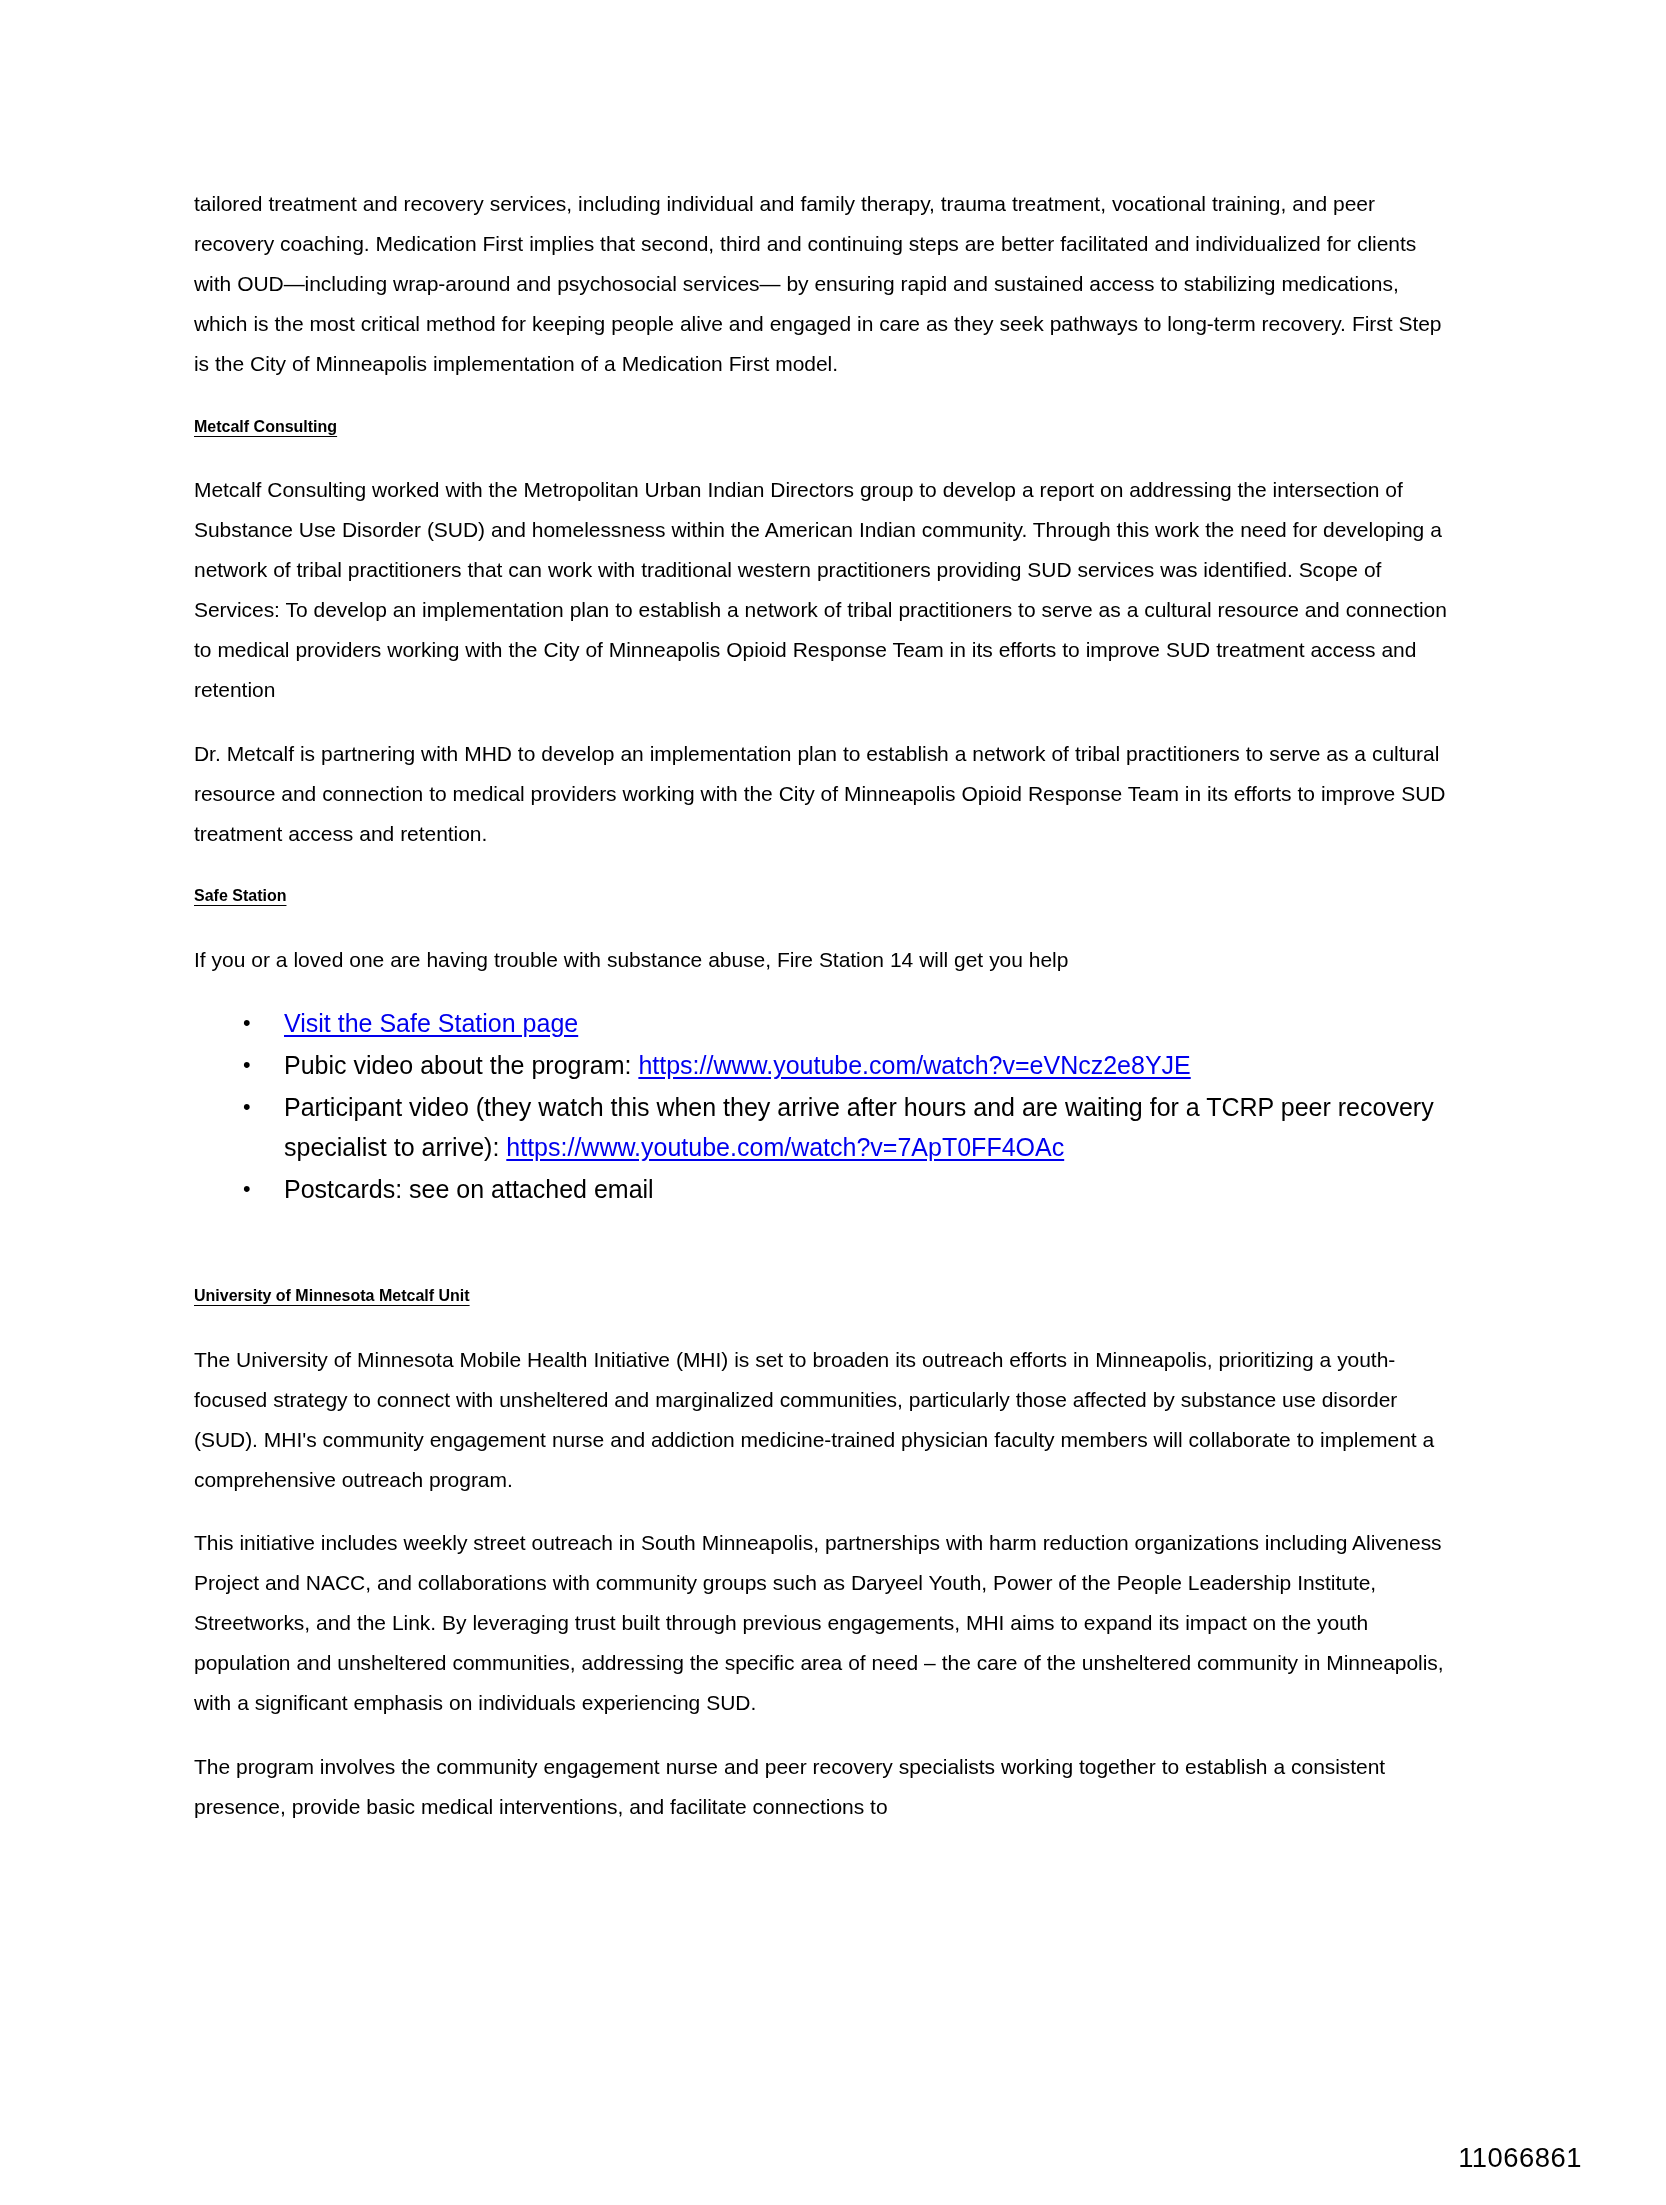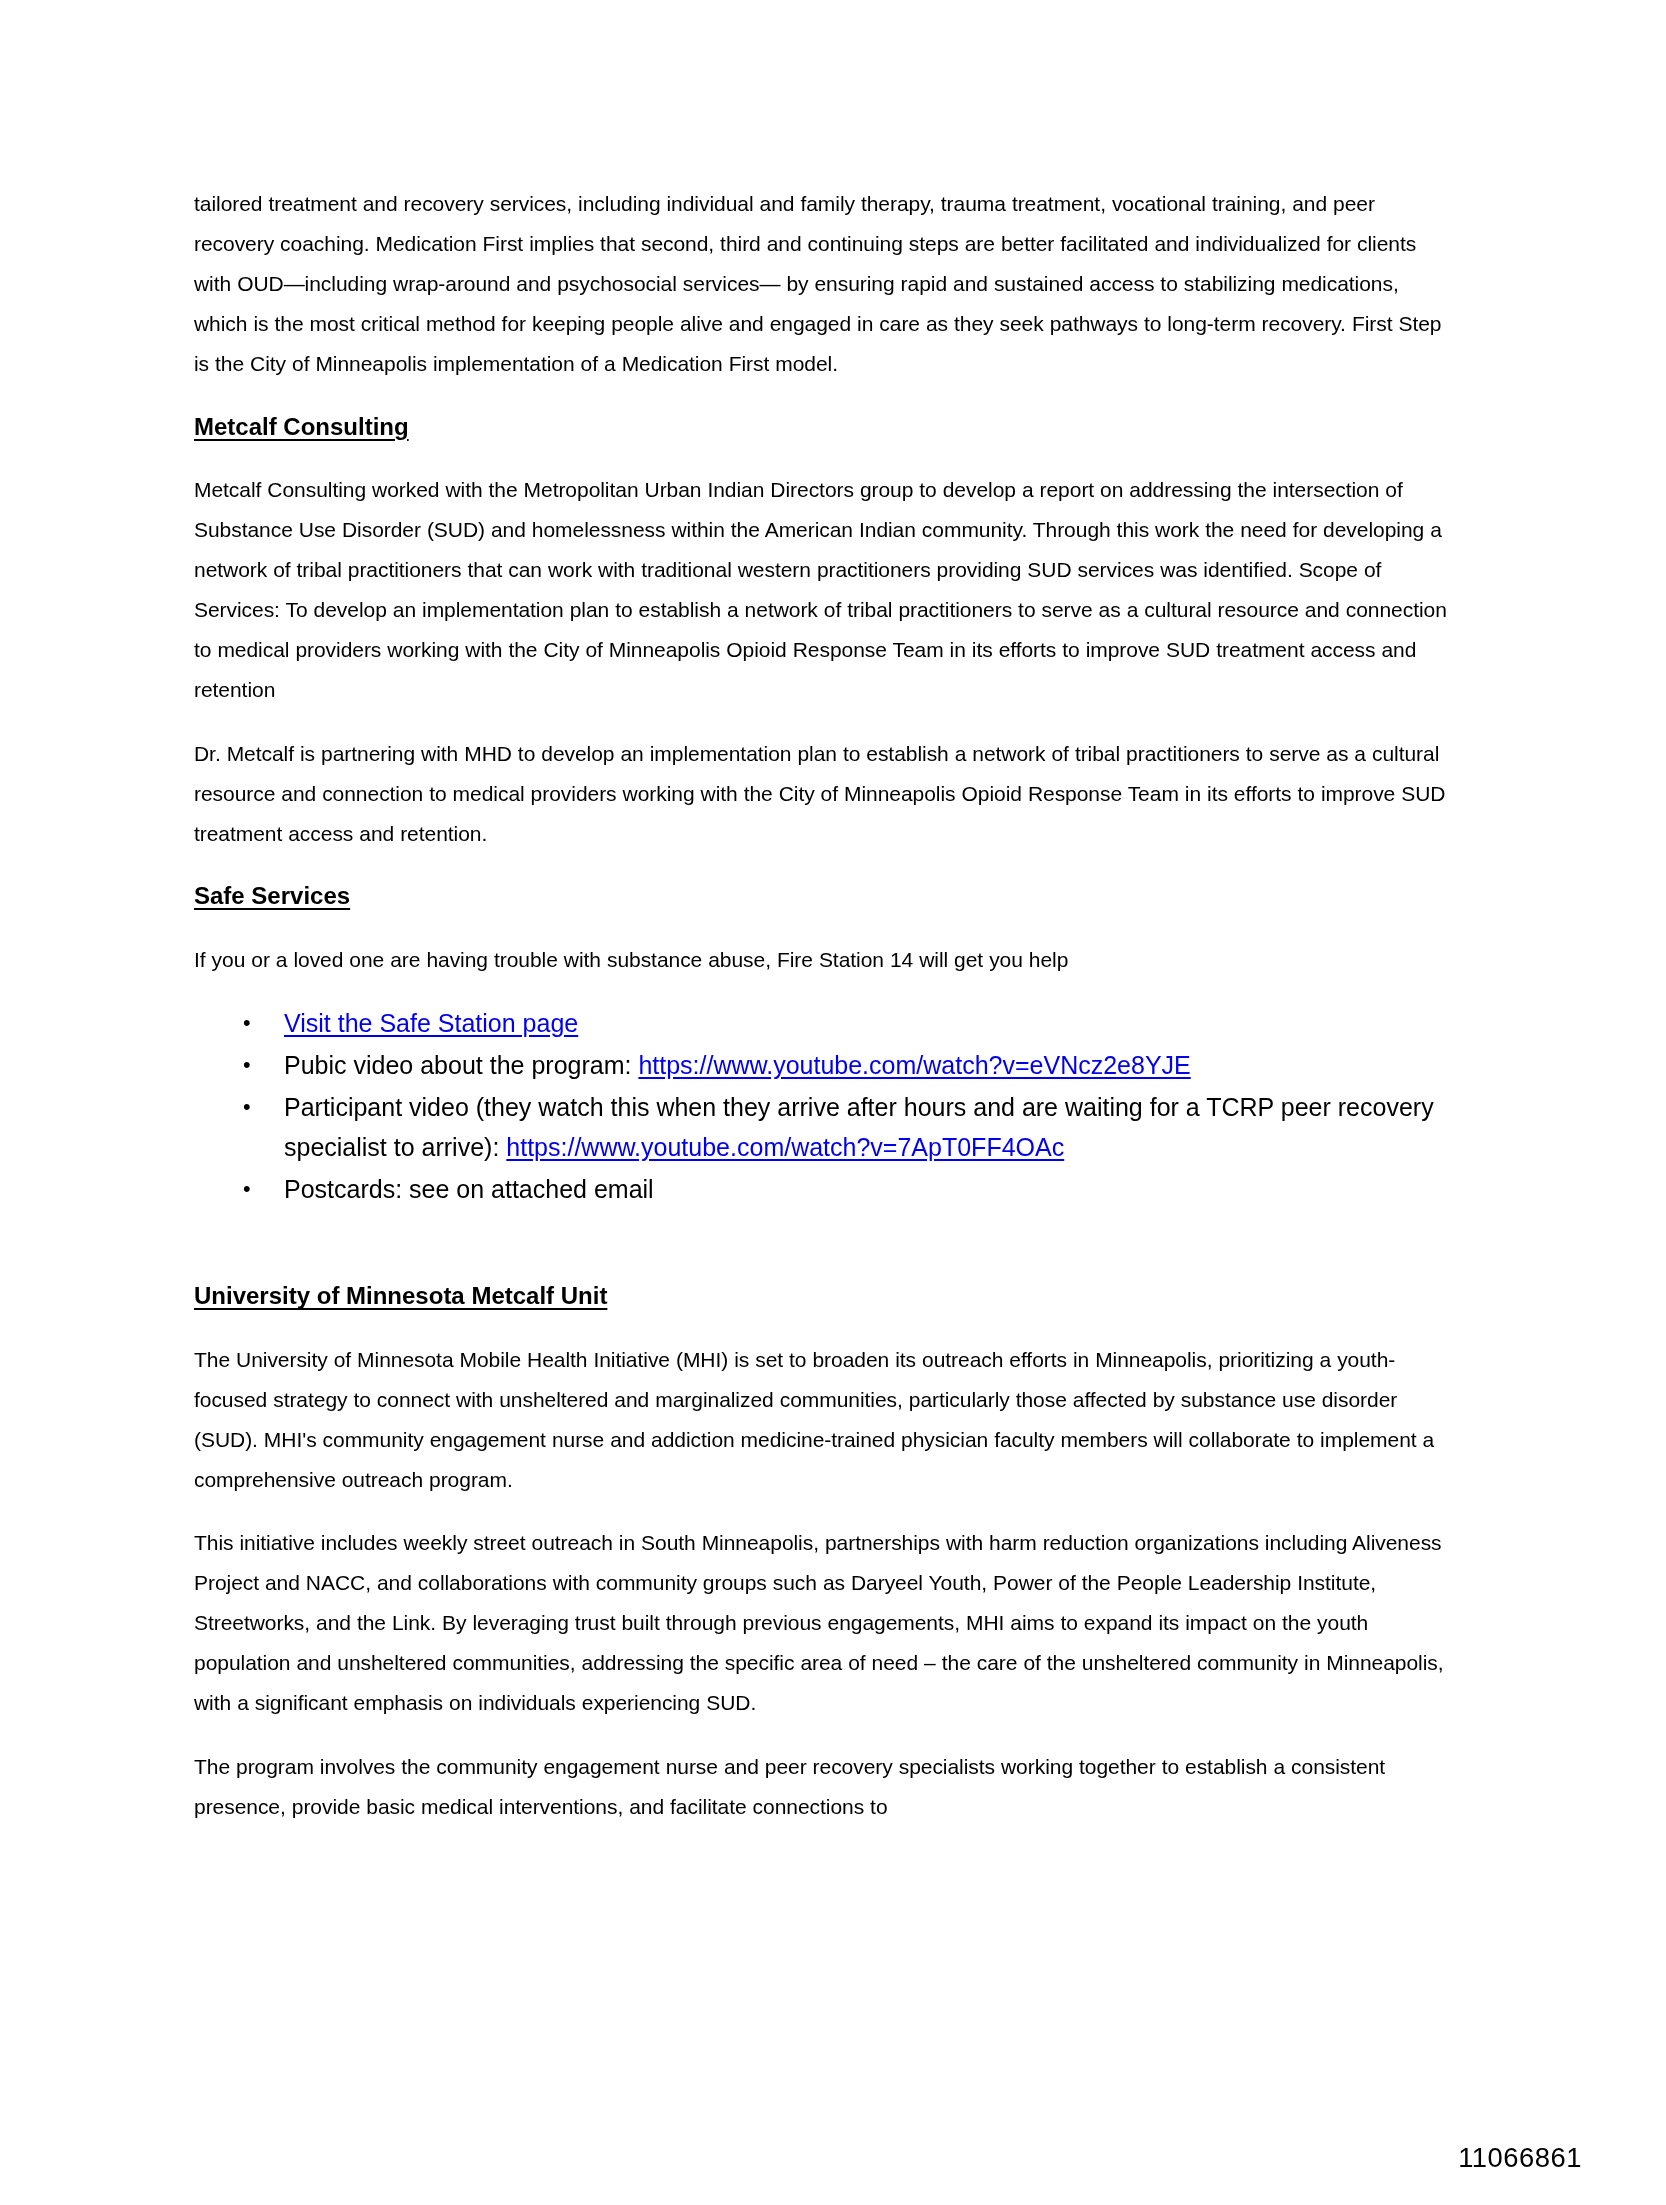--- a/index.html
+++ b/index.html
@@ -33,21 +33,21 @@
   p.body-text {
     margin: 0 0 23.5px 0;
     font-size: 21px;
     line-height: 40px;
     text-align: left;
     letter-spacing: -0.05px;
     word-spacing: 0.2px;
   }
   h2.section-heading {
     margin: 11.8px 0 25.5px 0;
-    font-size: 24px;
+    font-size: 16px;
     line-height: 37px;
     font-weight: bold;
     text-decoration: underline;
     text-underline-offset: 3.9px;
     display: block;
   }
   h2.section-heading span.heading-text {
     display: inline;
   }
   ul.link-list {
@@ -99,21 +99,21 @@
 
     <h2 class="section-heading">
       <span class="heading-text">Metcalf Consulting</span>
     </h2>
 
     <p class="body-text">Metcalf Consulting worked with the Metropolitan Urban Indian Directors group to develop a report on addressing the intersection of Substance Use Disorder (SUD) and homelessness within the American Indian community. Through this work the need for developing a network of tribal practitioners that can work with traditional western practitioners providing SUD services was identified. Scope of Services: To develop an implementation plan to establish a network of tribal practitioners to serve as a cultural resource and connection to medical providers working with the City of Minneapolis Opioid Response Team in its efforts to improve SUD treatment access and retention</p>
 
     <p class="body-text">Dr. Metcalf is partnering with MHD to develop an implementation plan to establish a network of tribal practitioners to serve as a cultural resource and connection to medical providers working with the City of Minneapolis Opioid Response Team in its efforts to improve SUD treatment access and retention.</p>
 
     <h2 class="section-heading">
-      <span class="heading-text">Safe Services</span>
+      <span class="heading-text">Safe Station</span>
     </h2>
 
     <p class="body-text">If you or a loved one are having trouble with substance abuse, Fire Station 14 will get you help</p>
 
     <ul class="link-list">
       <li>
         <span class="bullet">•</span><span></span><a class="doc-link" href="#">Visit the Safe Station page</a><span></span>
       </li>
       <li>
         <span class="bullet">•</span><span>Pubic video about the program: </span><a class="doc-link" href="#">https://www.youtube.com/watch?v=eVNcz2e8YJE</a><span></span>

